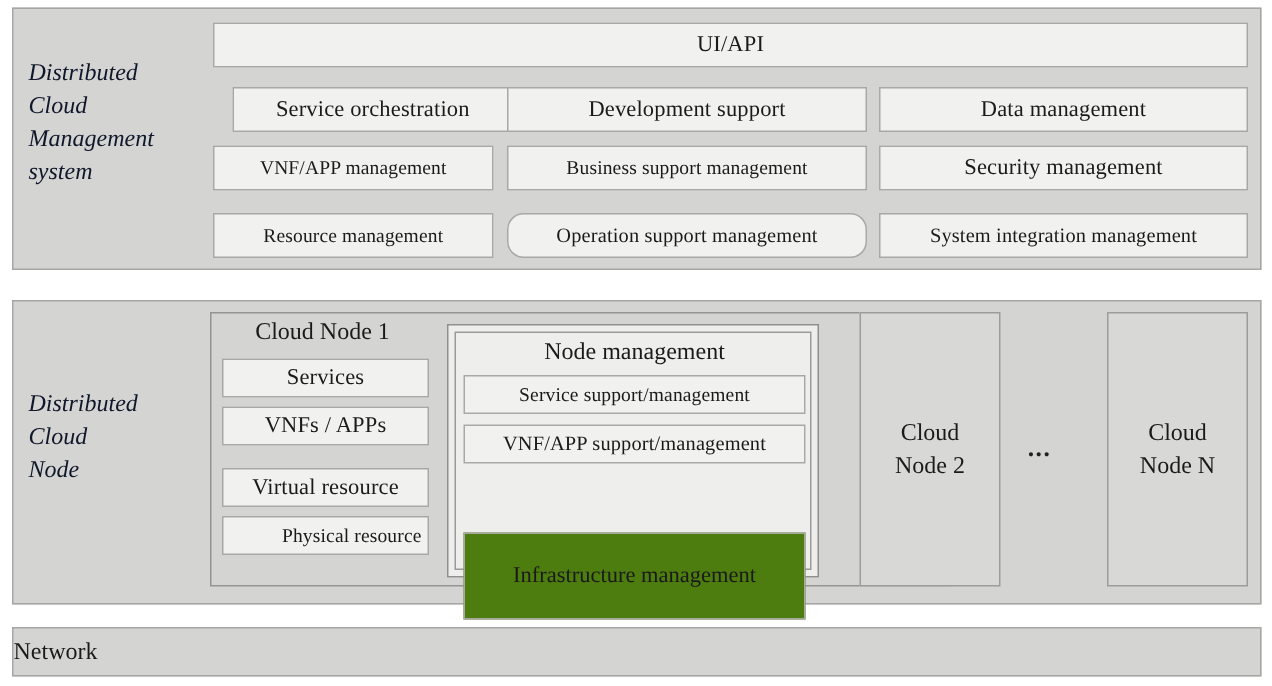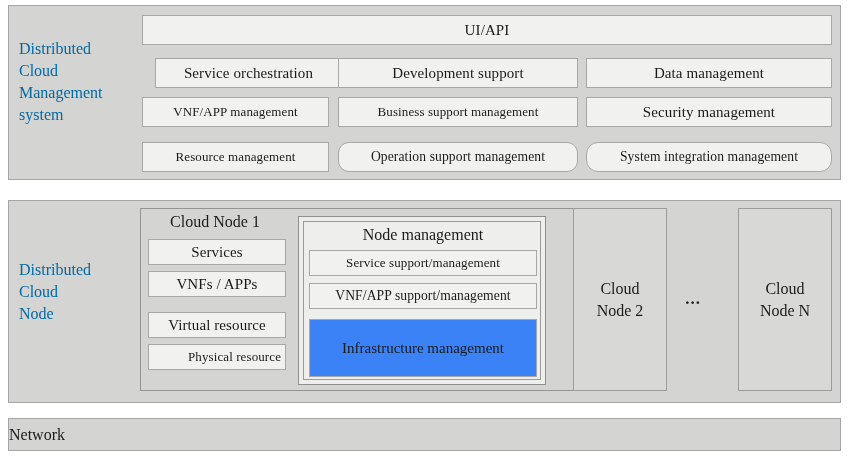--- a/index.html
+++ b/index.html
@@ -37,22 +37,23 @@
     white-space: nowrap;
     letter-spacing: 0.1px;
   }
   .cell.tight { font-size: 13px; }
   .cell.tighter { font-size: 13.6px; }
 
   .sidelabel {
     position: absolute;
     font-size: 16px;
     line-height: 1.38;
-    color: #0369a1;
+    color: #0f172a;
     white-space: pre-line;
+    font-style: italic;
   }
 
   
   #mgmt-panel { left: 8px; top: 5px; width: 833px; height: 175px; }
 
   
   #node-panel { left: 8px; top: 200px; width: 833px; height: 203px; }
 
   .subpanel {
     position: absolute;
@@ -79,28 +80,29 @@
   .node-title {
     position: absolute;
     width: 100%;
     text-align: center;
     font-size: 16px;
     color: #1a1a1a;
   }
 
   .bigcell {
     position: absolute;
-    background: #3b82f6;
+    background: #4d7c0f;
     border: 1px solid #a8a8a6;
     box-sizing: border-box;
     display: flex;
     align-items: center;
     justify-content: center;
     text-align: center;
     font-size: 15px;
+    margin-top: 36px;
   }
 
   .nodebox {
     position: absolute;
     background: #d8d8d6;
     border: 1px solid #9c9c9a;
     box-sizing: border-box;
     display: flex;
     align-items: center;
     justify-content: center;
@@ -146,21 +148,21 @@
   <div class="cell" style="left:146px; top:52px; width:187px; height:30px;">Service orchestration</div>
   <div class="cell" style="left:329px; top:52px; width:240px; height:30px;">Development support</div>
   <div class="cell" style="left:577px; top:52px; width:246px; height:30px;">Data management</div>
 
   <div class="cell tight" style="left:133px; top:91px; width:187px; height:30px;">VNF/APP management</div>
   <div class="cell tight" style="left:329px; top:91px; width:240px; height:30px;">Business support management</div>
   <div class="cell" style="left:577px; top:91px; width:246px; height:30px;">Security management</div>
 
   <div class="cell tight" style="left:133px; top:136px; width:187px; height:30px;">Resource management</div>
   <div class="cell tighter" style="left:329px; top:136px; width:240px; height:30px;border-radius:11px;">Operation support management</div>
-  <div class="cell tighter" style="left:577px; top:136px; width:246px; height:30px;border-radius:12px;">System integration management</div>
+  <div class="cell tighter" style="left:577px; top:136px; width:246px; height:30px;">System integration management</div>
 </div>
 
 <div class="panel" id="node-panel">
 
   <div class="sidelabel" style="left:10px; top:58px; width:120px;">Distributed
 Cloud
 Node</div>
 
   <div class="subpanel" style="left:131px; top:7px; width:494px; height:183px;">
 

